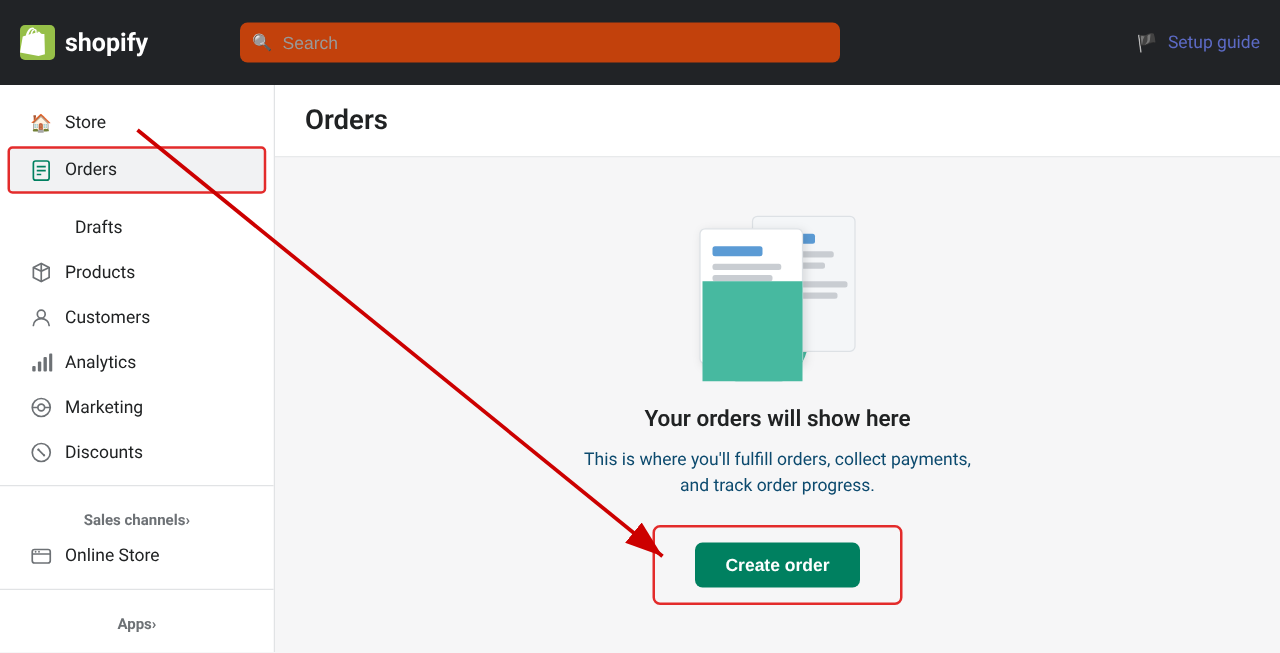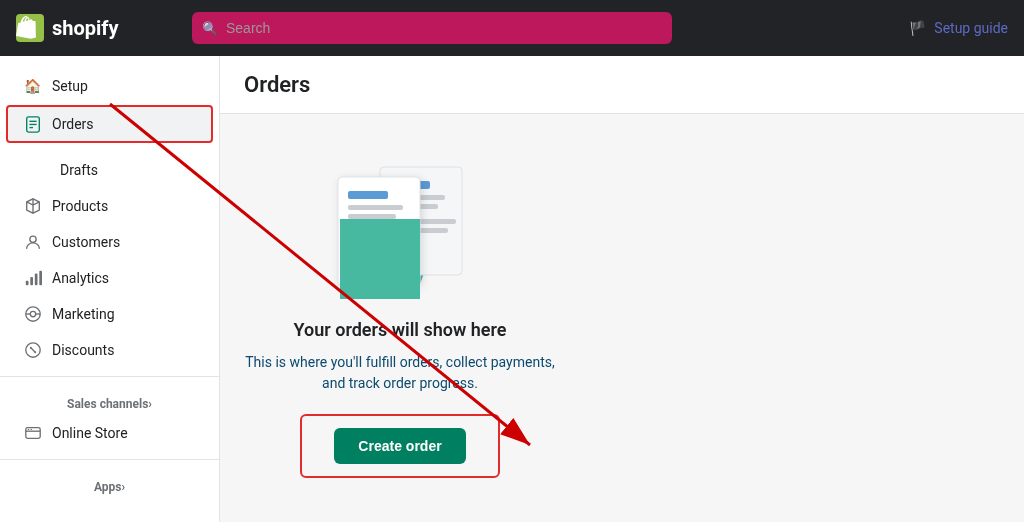--- a/index.html
+++ b/index.html
@@ -1,24 +1,24 @@
 <!DOCTYPE html>
 <html><head>
   <meta charset="utf-8">
   <style>
     * { margin: 0; padding: 0; box-sizing: border-box; }
     body { font-family: -apple-system, BlinkMacSystemFont, 'Segoe UI', Roboto, sans-serif; background: #f6f6f7; display: flex; flex-direction: column; height: 522px; width: 1024px; overflow: hidden; }
 
     
-    .topbar { background: #1a1a2e; background: #212326; display: flex; align-items: center; padding: 0 16px; height: 56px; gap: 16px; flex-shrink: 0; justify-content: center; }
+    .topbar { background: #1a1a2e; background: #212326; display: flex; align-items: center; padding: 0 16px; height: 68px; gap: 16px; flex-shrink: 0; justify-content: center; }
     .logo-area { display: flex; align-items: center; gap: 8px; min-width: 160px; }
     .logo-icon { width: 28px; height: 28px; }
     .logo-text { color: white; font-size: 20px; font-weight: 700; }
     .search-bar { flex: 1; max-width: 480px; position: relative; }
-    .search-bar input { width: 100%; padding: 8px 0 8px 34px; border-radius: 6px; border: none; background: #be185d; color: #ccc; font-size: 14px; outline: none; }
+    .search-bar input { width: 100%; padding: 8px 0 8px 34px; border-radius: 6px; border: none; background: #c2410c; color: #ccc; font-size: 14px; outline: none; }
     .search-bar input::placeholder { color: #999; }
     .search-icon-wrap { position: absolute; left: 10px; top: 50%; transform: translateY(-50%); color: #999; font-size: 13px; }
     .topbar-right { margin-left: auto; display: flex; align-items: center; gap: 8px; color: #5c6ac4; font-size: 14px; cursor: pointer; }
 
     
     .main-layout { display: flex; flex: 1; overflow: hidden; }
 
     
     .sidebar { width: 220px; background: #fff; border-right: 1px solid #e1e3e5; display: flex; flex-direction: column; padding: 12px 0; overflow-y: auto; flex-shrink: 0; }
     .sidebar-item { display: flex; align-items: center; gap: 10px; padding: 8px 16px; font-size: 14px; color: #202223; cursor: pointer; border-radius: 4px; margin: 1px 8px; text-decoration: none; position: relative; }
@@ -28,21 +28,21 @@
     .sidebar-sub { padding: 12px 0 4px 44px; }
     .sidebar-sub-item { display: block; font-size: 14px; color: #202223; padding: 5px 16px; cursor: pointer; border-radius: 4px; margin: 1px 8px 1px 0; }
     .sidebar-section-label { font-size: 12px; color: #6d7175; padding: 12px 16px 4px 16px; font-weight: 700; display: flex; align-items: center; justify-content: center; }
     .sidebar-section-label .chevron { font-size: 12px; color: #6d7175; }
     .sidebar-divider { height: 1px; background: #e1e3e5; margin: 8px 0; }
 
     
     .content { flex: 1; display: flex; flex-direction: column; overflow: hidden; }
     .page-header { background: #fff; border-bottom: 1px solid #e1e3e5; padding: 16px 24px; flex-shrink: 0; }
     .page-title { font-size: 22px; font-weight: 600; color: #202223; }
-    .page-body { flex: 1; display: flex; align-items: center; background: #f6f6f7; }
+    .page-body { flex: 1; display: flex; align-items: center; justify-content: center; background: #f6f6f7; }
 
     
     .empty-state { display: flex; flex-direction: column; align-items: center; text-align: center; gap: 12px; padding: 20px; }
     .empty-state-illustration { position: relative; width: 160px; height: 140px; margin-bottom: 8px; }
 
     .empty-title { font-size: 18px; font-weight: 600; color: #202223; }
     .empty-desc { font-size: 14px; color: #0c4a6e; max-width: 320px; line-height: 1.5; }
     .create-btn-wrap { position: relative; margin-top: 8px; padding: 12px 32px; border: 2px solid #e32b2b; border-radius: 6px; }
     .create-btn { background: #008060; color: white; border: none; padding: 10px 24px; border-radius: 6px; font-size: 14px; font-weight: 600; cursor: pointer; }
   </style>
@@ -66,21 +66,21 @@
     <span>Setup guide</span>
   </div>
 </div>
 
 <div class="main-layout">
 
   <nav class="sidebar">
 
     <div class="sidebar-item">
       <span class="item-icon">🏠</span>
-      <span>Setup</span>
+      <span>Store</span>
     </div>
 
     <div class="sidebar-item orders-active">
       <span class="item-icon green">
         <svg width="18" height="18" viewBox="0 0 20 20" fill="none">
           <rect x="3" y="2" width="14" height="17" rx="2" fill="none" stroke="#008060" stroke-width="1.5"></rect>
           <line x1="6" y1="7" x2="14" y2="7" stroke="#008060" stroke-width="1.5"></line>
           <line x1="6" y1="10.5" x2="14" y2="10.5" stroke="#008060" stroke-width="1.5"></line>
           <line x1="6" y1="14" x2="10" y2="14" stroke="#008060" stroke-width="1.5"></line>
         </svg>

